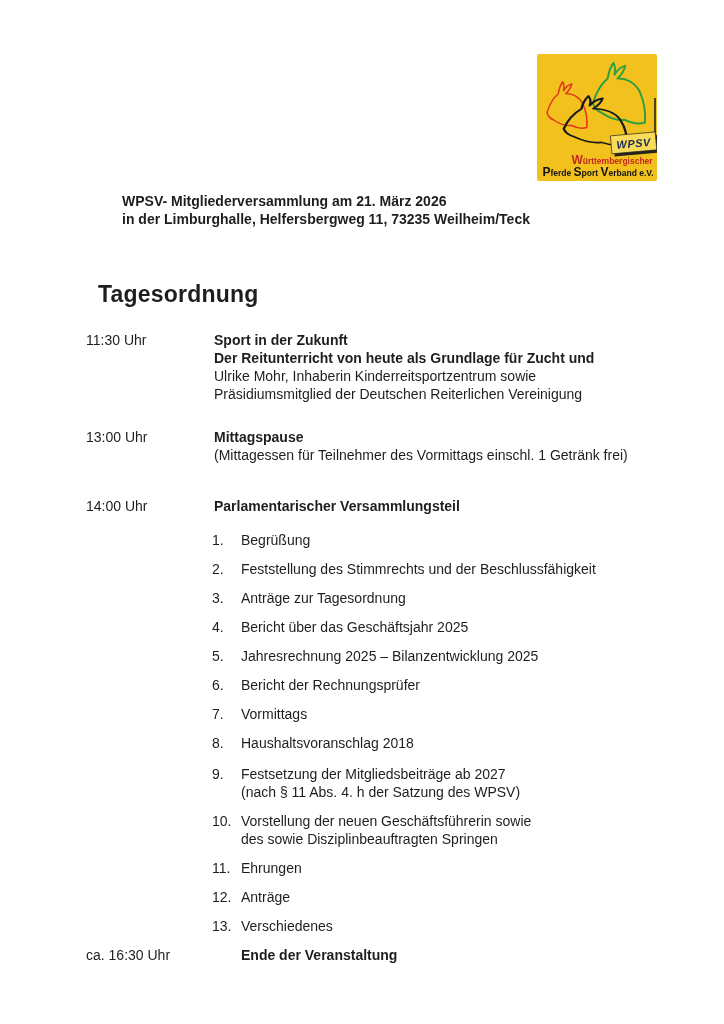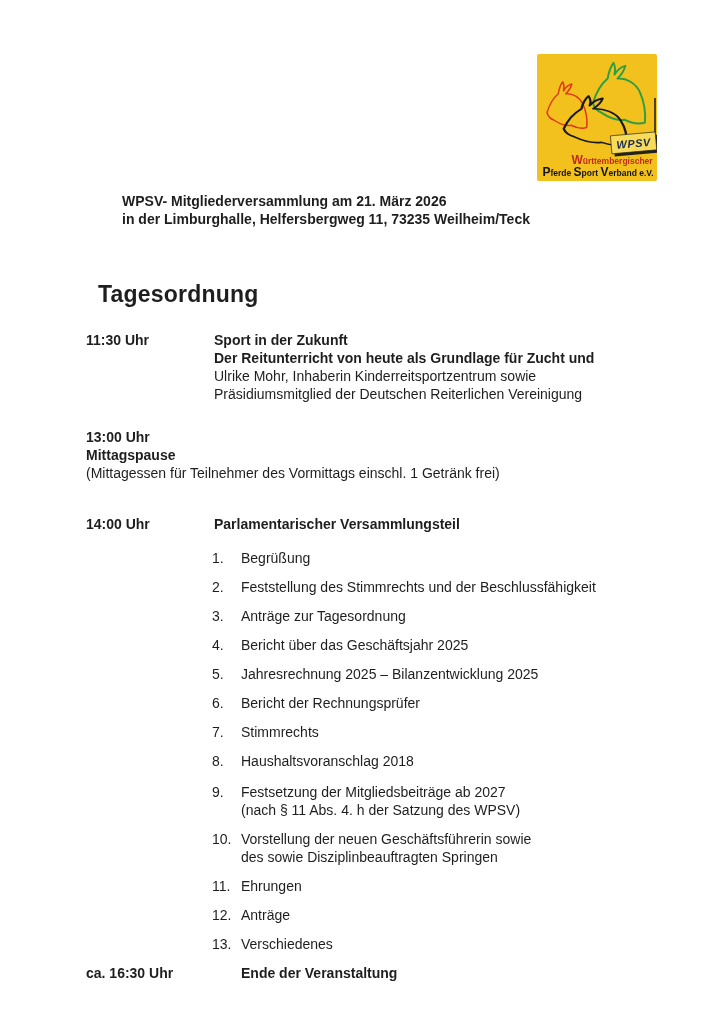--- a/index.html
+++ b/index.html
@@ -9,24 +9,24 @@
     background:#ffffff;
     font-family:"Liberation Sans", sans-serif;
     color:#1e1e1e;
     overflow:hidden;
   }
   .logo{position:absolute;left:537px;top:54px;width:120px;height:127px;}
   .doc{position:absolute;left:86px;top:192px;width:620px;}
   .hline{font-weight:700;font-size:14px;line-height:18px;white-space:nowrap;margin-left:36px;}
   .title{font-size:23px;line-height:28px;font-weight:700;margin:52px 0 0 12px;letter-spacing:.2px;}
   .row{display:flex;align-items:flex-start;}
-  .row .time{width:128px;flex:none;font-weight:700;font-size:14px;line-height:18px;white-space:nowrap;}
+  .row .time{width:128px;flex:none;font-weight:400;font-size:14px;line-height:18px;white-space:nowrap;}
   .row .content{font-size:14px;line-height:18px;}
   .row1{margin-top:23px;}
-  .row2{margin-top:25px;flex-direction:column;}
+  .row2{margin-top:25px;}
   .row3{margin-top:33px;}
   .bline{font-weight:700;white-space:nowrap;}
   .nline{font-weight:400;white-space:nowrap;}
   .agenda{margin-top:16px;margin-left:-2px;}
   .aitem{display:flex;margin-bottom:11px;}
   .aitem.extra{margin-top:13px;}
   .aitem .num{width:29px;flex:none;}
   .closing{margin-top:0;gap:27px;}
   .closing .content{font-weight:700;}
 </style>
@@ -115,21 +115,21 @@
               </div>
               <div class="aitem">
                 <div class="num">6.</div>
                 <div>
                   <div class="nline">Bericht der Rechnungsprüfer</div>
                 </div>
               </div>
               <div class="aitem">
                 <div class="num">7.</div>
                 <div>
-                  <div class="nline">Stimmrechts</div>
+                  <div class="nline">Vormittags</div>
                 </div>
               </div>
               <div class="aitem">
                 <div class="num">8.</div>
                 <div>
                   <div class="nline">Haushaltsvoranschlag 2018</div>
                 </div>
               </div>
               <div class="aitem extra">
                 <div class="num">9.</div>

